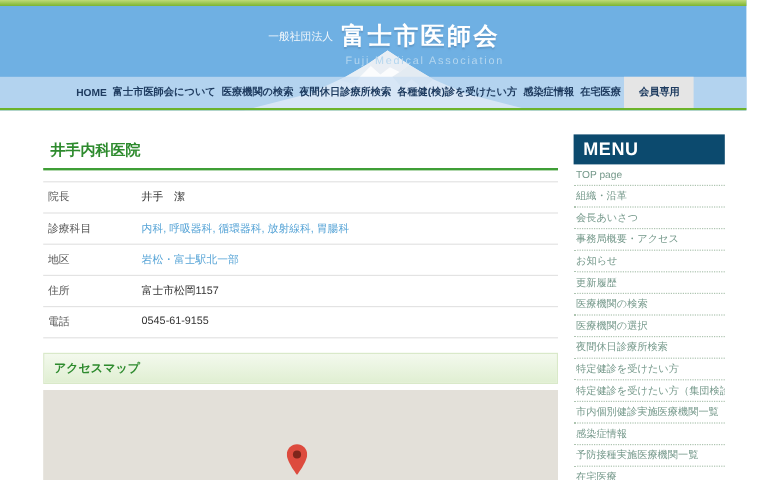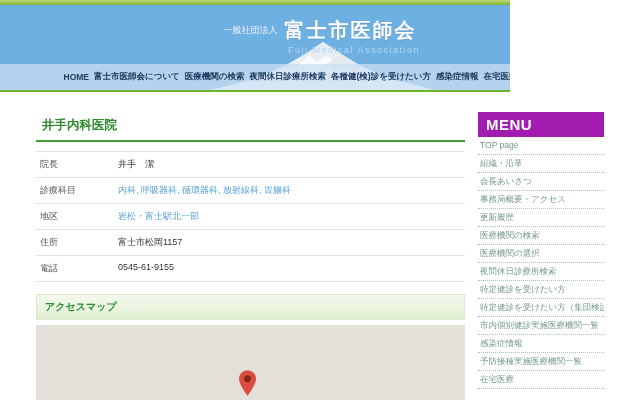--- a/index.html
+++ b/index.html
@@ -1,21 +1,21 @@
 <!DOCTYPE html>
 <html><head>
 <meta charset="utf-8">
 <style>
   html,body{margin:0;padding:0;}
   body{
     width:640px;height:400px;position:relative;overflow:hidden;
     background:#ffffff;font-family:"Liberation Sans","DejaVu Sans",sans-serif;
   }
   
-  .header{position:absolute;top:0;left:0;width:510px;height:92px;background:#6fb0e3;overflow:hidden;}
+  .header{position:absolute;top:0;left:0;width:622px;height:92px;background:#6fb0e3;overflow:hidden;}
   .top-strip{position:absolute;top:0;left:0;width:640px;height:5px;
     background:linear-gradient(#c0da78,#7cb431);z-index:6;}
   .fuji{position:absolute;left:203px;top:40px;width:240px;height:52px;z-index:1;}
   .brand{position:absolute;top:17px;left:0;width:640px;text-align:center;z-index:4;color:#fff;}
   .brand-line{display:flex;justify-content:center;align-items:center;gap:7px;}
   .org-type{font-size:9px;color:#f0f6fb;}
   .site-title{font-size:20px;font-weight:bold;letter-spacing:2px;text-shadow:0 1px 1px rgba(90,140,185,.6);}
   .subtitle{font-size:9px;color:#b4d6ef;letter-spacing:1.5px;margin-top:1px;transform:translateX(34px);}
   .nav-band{position:absolute;left:0;bottom:0;width:640px;height:26px;
     background:rgba(202,222,243,0.74);border-bottom:2px solid #6cb32a;z-index:2;}
@@ -33,21 +33,21 @@
   .info-row:last-child{border-bottom:1px solid #e3e3e3;}
   .info-row-label{width:78px;flex:none;font-size:9px;color:#555;}
   .info-row-value{font-size:9px;color:#333;}
   .info-row-value.link{color:#55a3d6;cursor:pointer;}
   .access-bar{margin-top:12px;background:linear-gradient(#f3f9ed,#e0efd2);
     border:1px solid #d9e9c9;font-size:10px;font-weight:bold;color:#2e8b2e;padding:5px 8px;}
   .map{margin-top:5px;background:#e3e0d9;height:115px;position:relative;}
   .pin{position:absolute;left:203px;top:45px;width:17px;height:26px;}
   
   .sidebar{position:absolute;left:478px;top:112px;width:126px;}
-  .menu-header{background:#a21caf;color:#fff;font-weight:bold;font-size:15px;
+  .menu-header{background:#0c4a6e;color:#fff;font-weight:bold;font-size:15px;
     padding:4px 8px;letter-spacing:.5px;}
   .menu-list{list-style:none;margin:0;padding:0;}
   .menu-item{font-size:8.5px;color:#74988a;padding:4px 2px 4px 2px;
     border-bottom:1px dotted #adc4b0;white-space:nowrap;overflow:hidden;cursor:pointer;line-height:9px;}
 </style>
 </head>
 <body>
 
 <div class="header">
   <div class="top-strip"></div>
@@ -116,20 +116,21 @@
   </div>
 </div>
 
 <div class="sidebar">
   <div class="menu-header">MENU</div>
   <ul class="menu-list">
       <li class="menu-item">TOP page</li>
       <li class="menu-item">組織・沿革</li>
       <li class="menu-item">会長あいさつ</li>
       <li class="menu-item">事務局概要・アクセス</li>
+      <li class="menu-item">お知らせ</li>
       <li class="menu-item">更新履歴</li>
       <li class="menu-item">医療機関の検索</li>
       <li class="menu-item">医療機関の選択</li>
       <li class="menu-item">夜間休日診療所検索</li>
       <li class="menu-item">特定健診を受けたい方</li>
       <li class="menu-item">特定健診を受けたい方（集団検診）</li>
       <li class="menu-item">市内個別健診実施医療機関一覧</li>
       <li class="menu-item">感染症情報</li>
       <li class="menu-item">予防接種実施医療機関一覧</li>
       <li class="menu-item">在宅医療</li>

